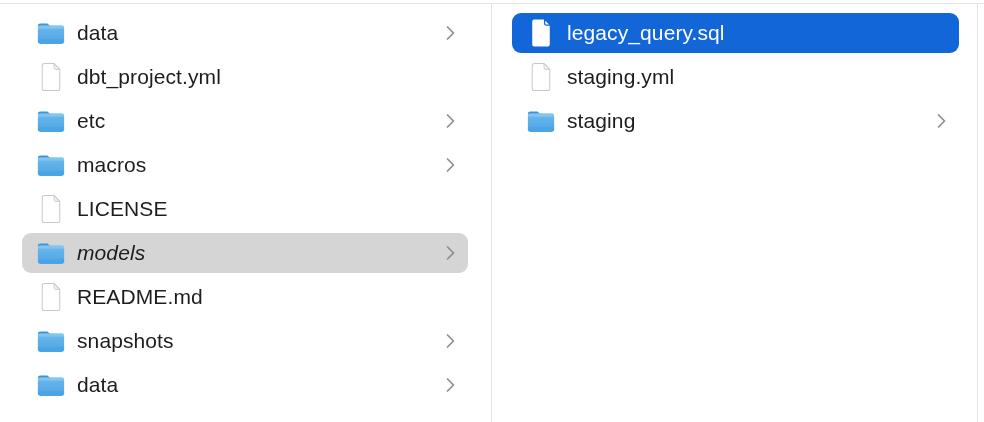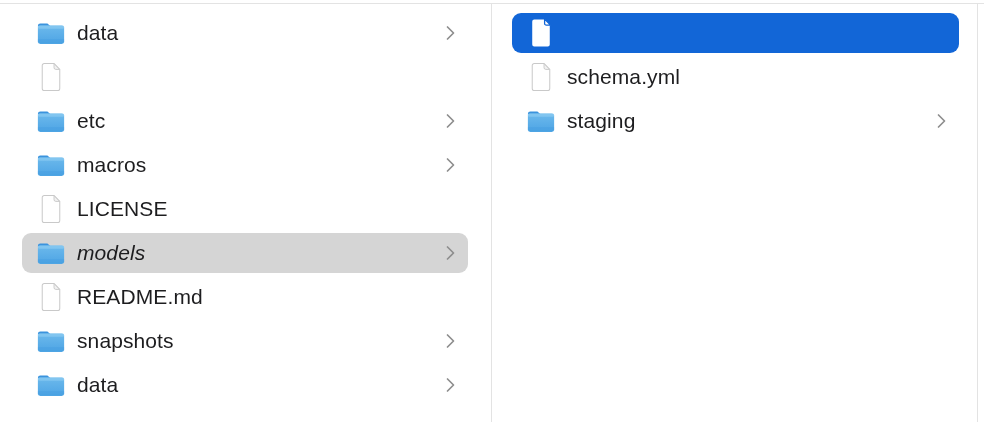--- a/index.html
+++ b/index.html
@@ -111,20 +111,21 @@
           </div>
         </div>
         <div class="row">
           <div class="pill">
             <span class="icon">
               <svg width="24" height="30" viewBox="0 0 26 32">
                 <path d="M3.5 3.5 a2.2 2.2 0 0 1 2.2 -2.2 h10.6 l6.2 6.4 v20.8 a2.2 2.2 0 0 1 -2.2 2.2 H5.7 a2.2 2.2 0 0 1 -2.2 -2.2 z" fill="#ffffff" stroke="#c9c9c9" stroke-width="1.1"></path>
                 <path d="M16.3 1.6 v4.3 a1.9 1.9 0 0 0 1.9 1.9 h4.1 z" fill="#f1f1f1" stroke="#c9c9c9" stroke-width="1.0"></path>
               </svg>
             </span>
+            <span class="label">dbt_project.yml</span>
           </div>
         </div>
         <div class="row">
           <div class="pill">
             <span class="icon">
               <svg width="30" height="26" viewBox="0 0 32 27">
                 <defs>
                   <linearGradient id="fg" x1="0" y1="0" x2="0" y2="1">
                     <stop offset="0" stop-color="#6cb9ec"></stop>
                     <stop offset="1" stop-color="#4da4e4"></stop>
@@ -270,31 +271,32 @@
       </div>
     <div class="col col-1">
         <div class="row">
           <div class="pill sel-blue">
             <span class="icon">
               <svg width="24" height="30" viewBox="0 0 26 32">
                 <path d="M3.5 3.5 a2.2 2.2 0 0 1 2.2 -2.2 h10.6 l6.2 6.4 v20.8 a2.2 2.2 0 0 1 -2.2 2.2 H5.7 a2.2 2.2 0 0 1 -2.2 -2.2 z" fill="#ffffff"></path>
                 <path d="M16.9 0.9 v4.7 a1.9 1.9 0 0 0 1.9 1.9 h4.5 z" fill="#ffffff" stroke="#1266d7" stroke-width="1.4"></path>
               </svg>
             </span>
+            <span class="label">legacy_query.sql</span>
           </div>
         </div>
         <div class="row">
           <div class="pill">
             <span class="icon">
               <svg width="24" height="30" viewBox="0 0 26 32">
                 <path d="M3.5 3.5 a2.2 2.2 0 0 1 2.2 -2.2 h10.6 l6.2 6.4 v20.8 a2.2 2.2 0 0 1 -2.2 2.2 H5.7 a2.2 2.2 0 0 1 -2.2 -2.2 z" fill="#ffffff" stroke="#c9c9c9" stroke-width="1.1"></path>
                 <path d="M16.3 1.6 v4.3 a1.9 1.9 0 0 0 1.9 1.9 h4.1 z" fill="#f1f1f1" stroke="#c9c9c9" stroke-width="1.0"></path>
               </svg>
             </span>
-            <span class="label">schema.yml</span>
+            <span class="label">staging.yml</span>
           </div>
         </div>
         <div class="row">
           <div class="pill">
             <span class="icon">
               <svg width="30" height="26" viewBox="0 0 32 27">
                 <defs>
                   <linearGradient id="fg" x1="0" y1="0" x2="0" y2="1">
                     <stop offset="0" stop-color="#6cb9ec"></stop>
                     <stop offset="1" stop-color="#4da4e4"></stop>

